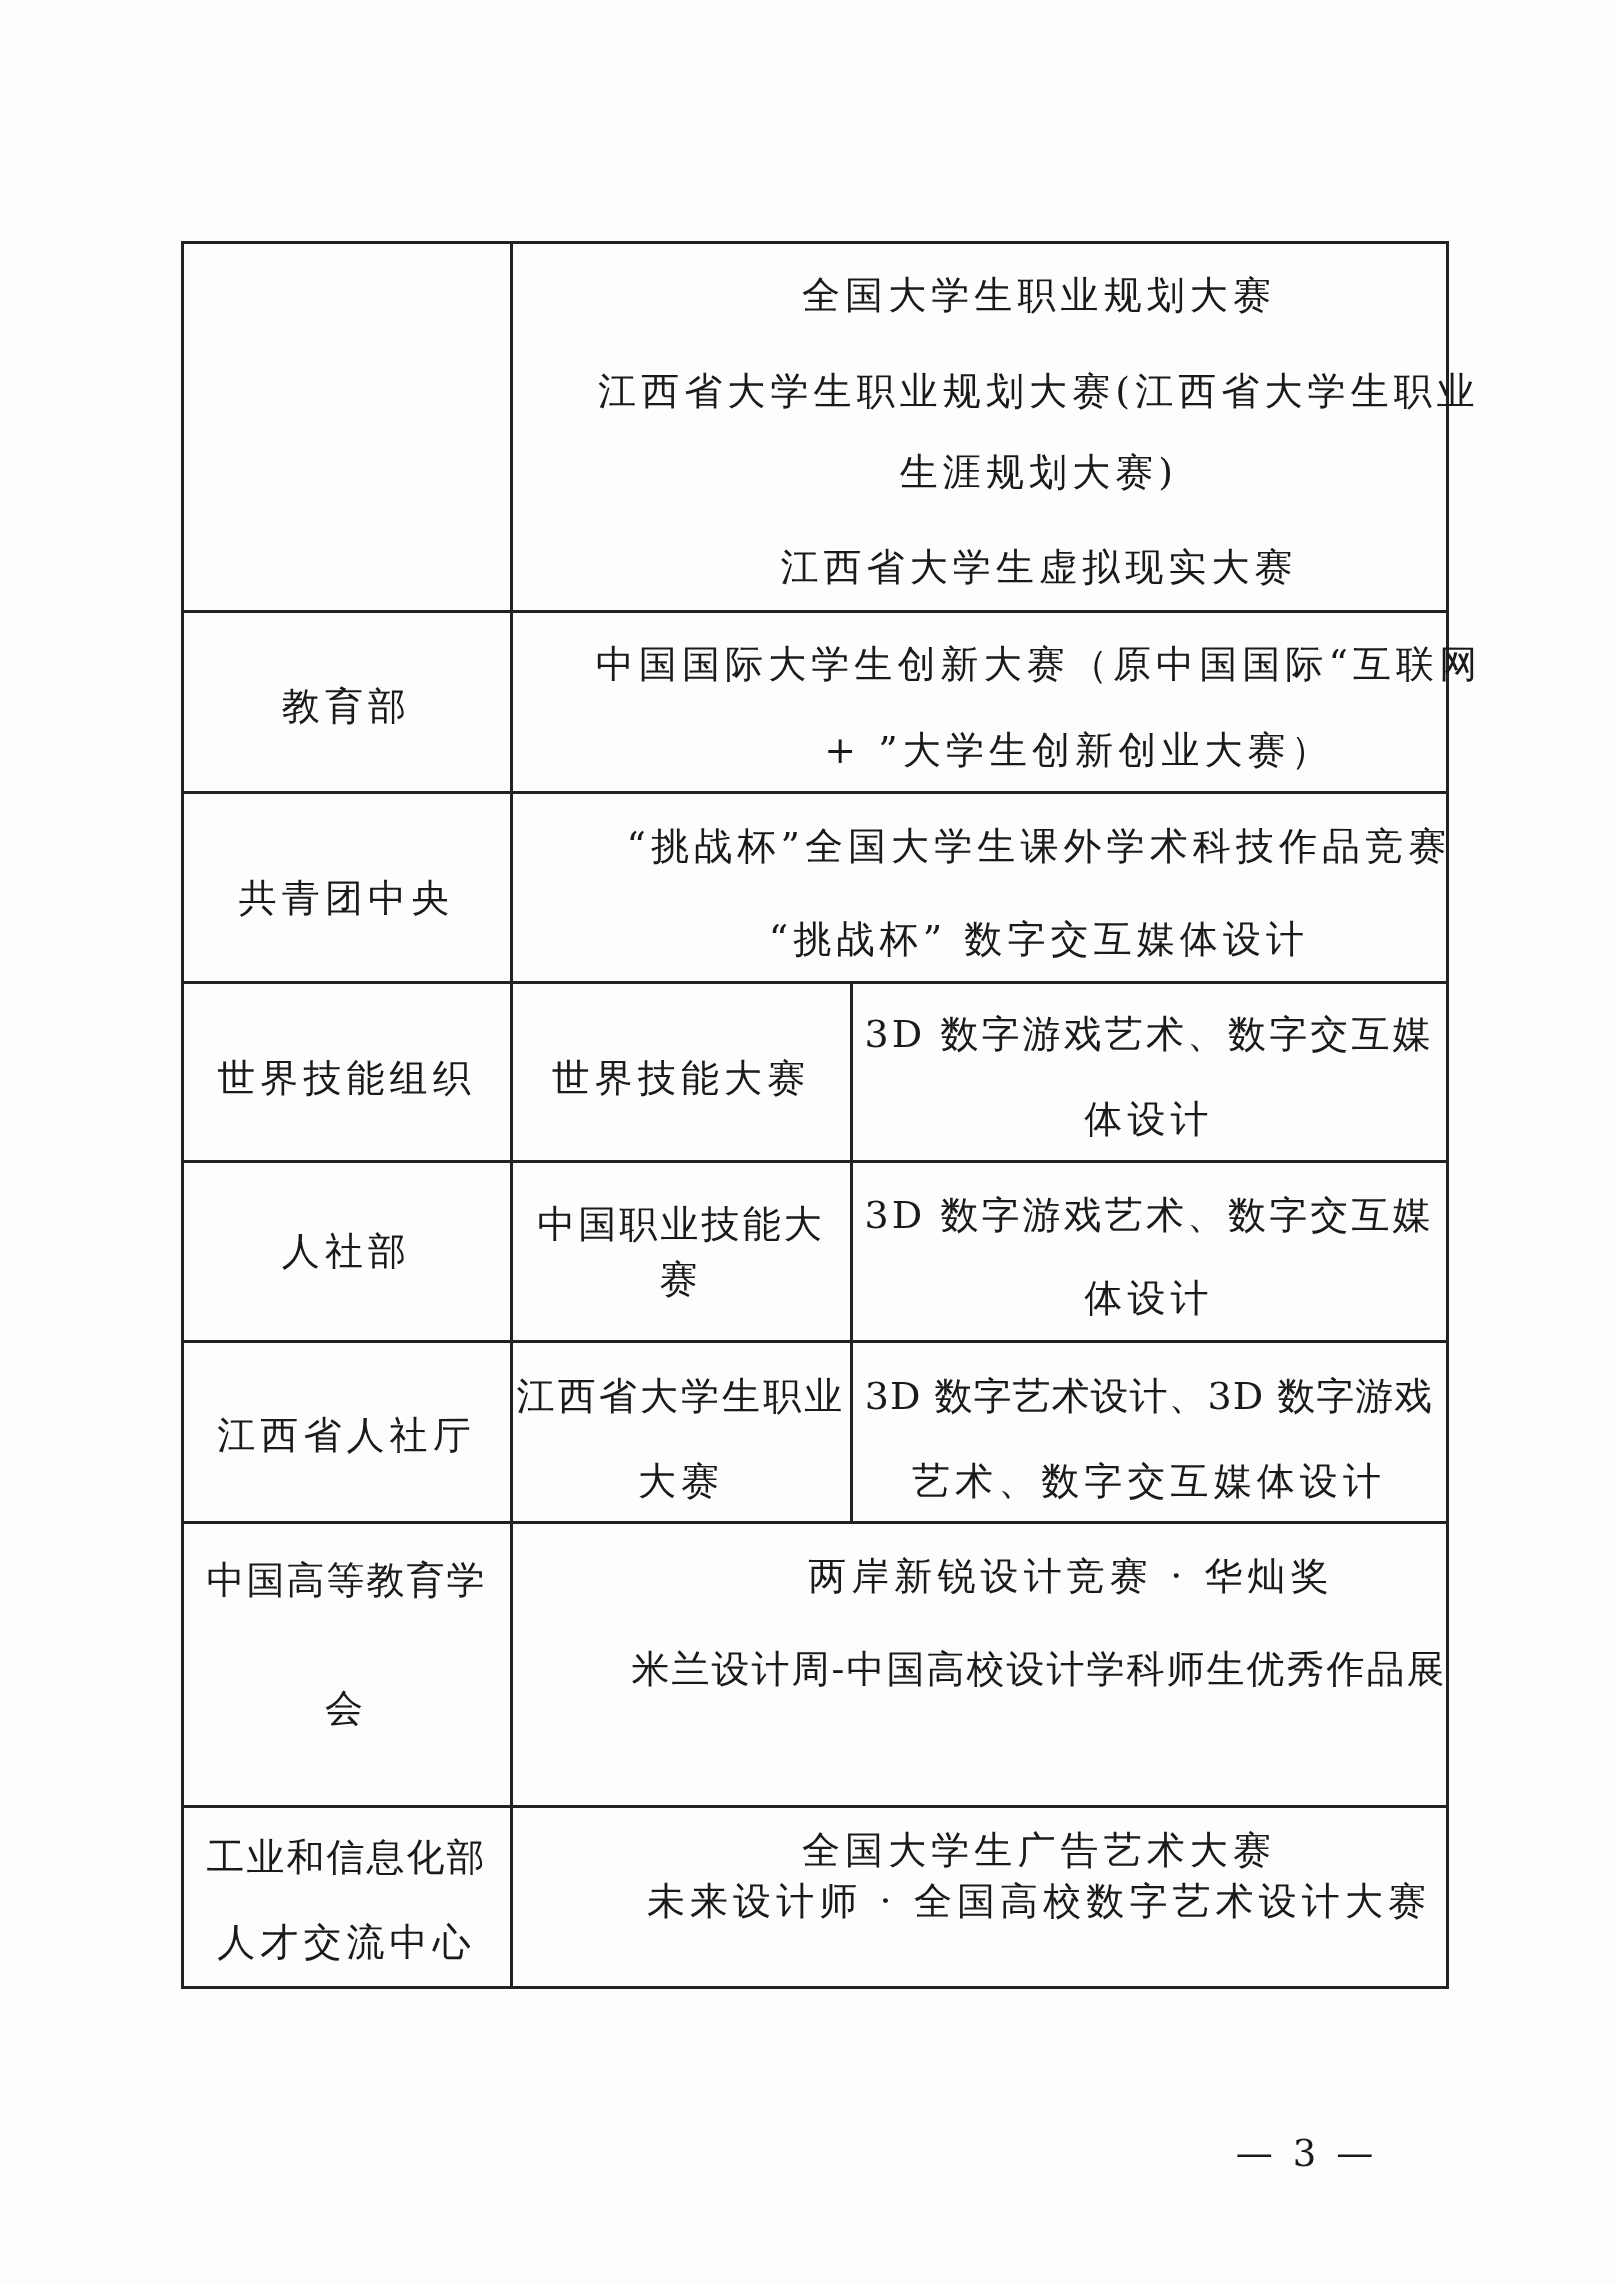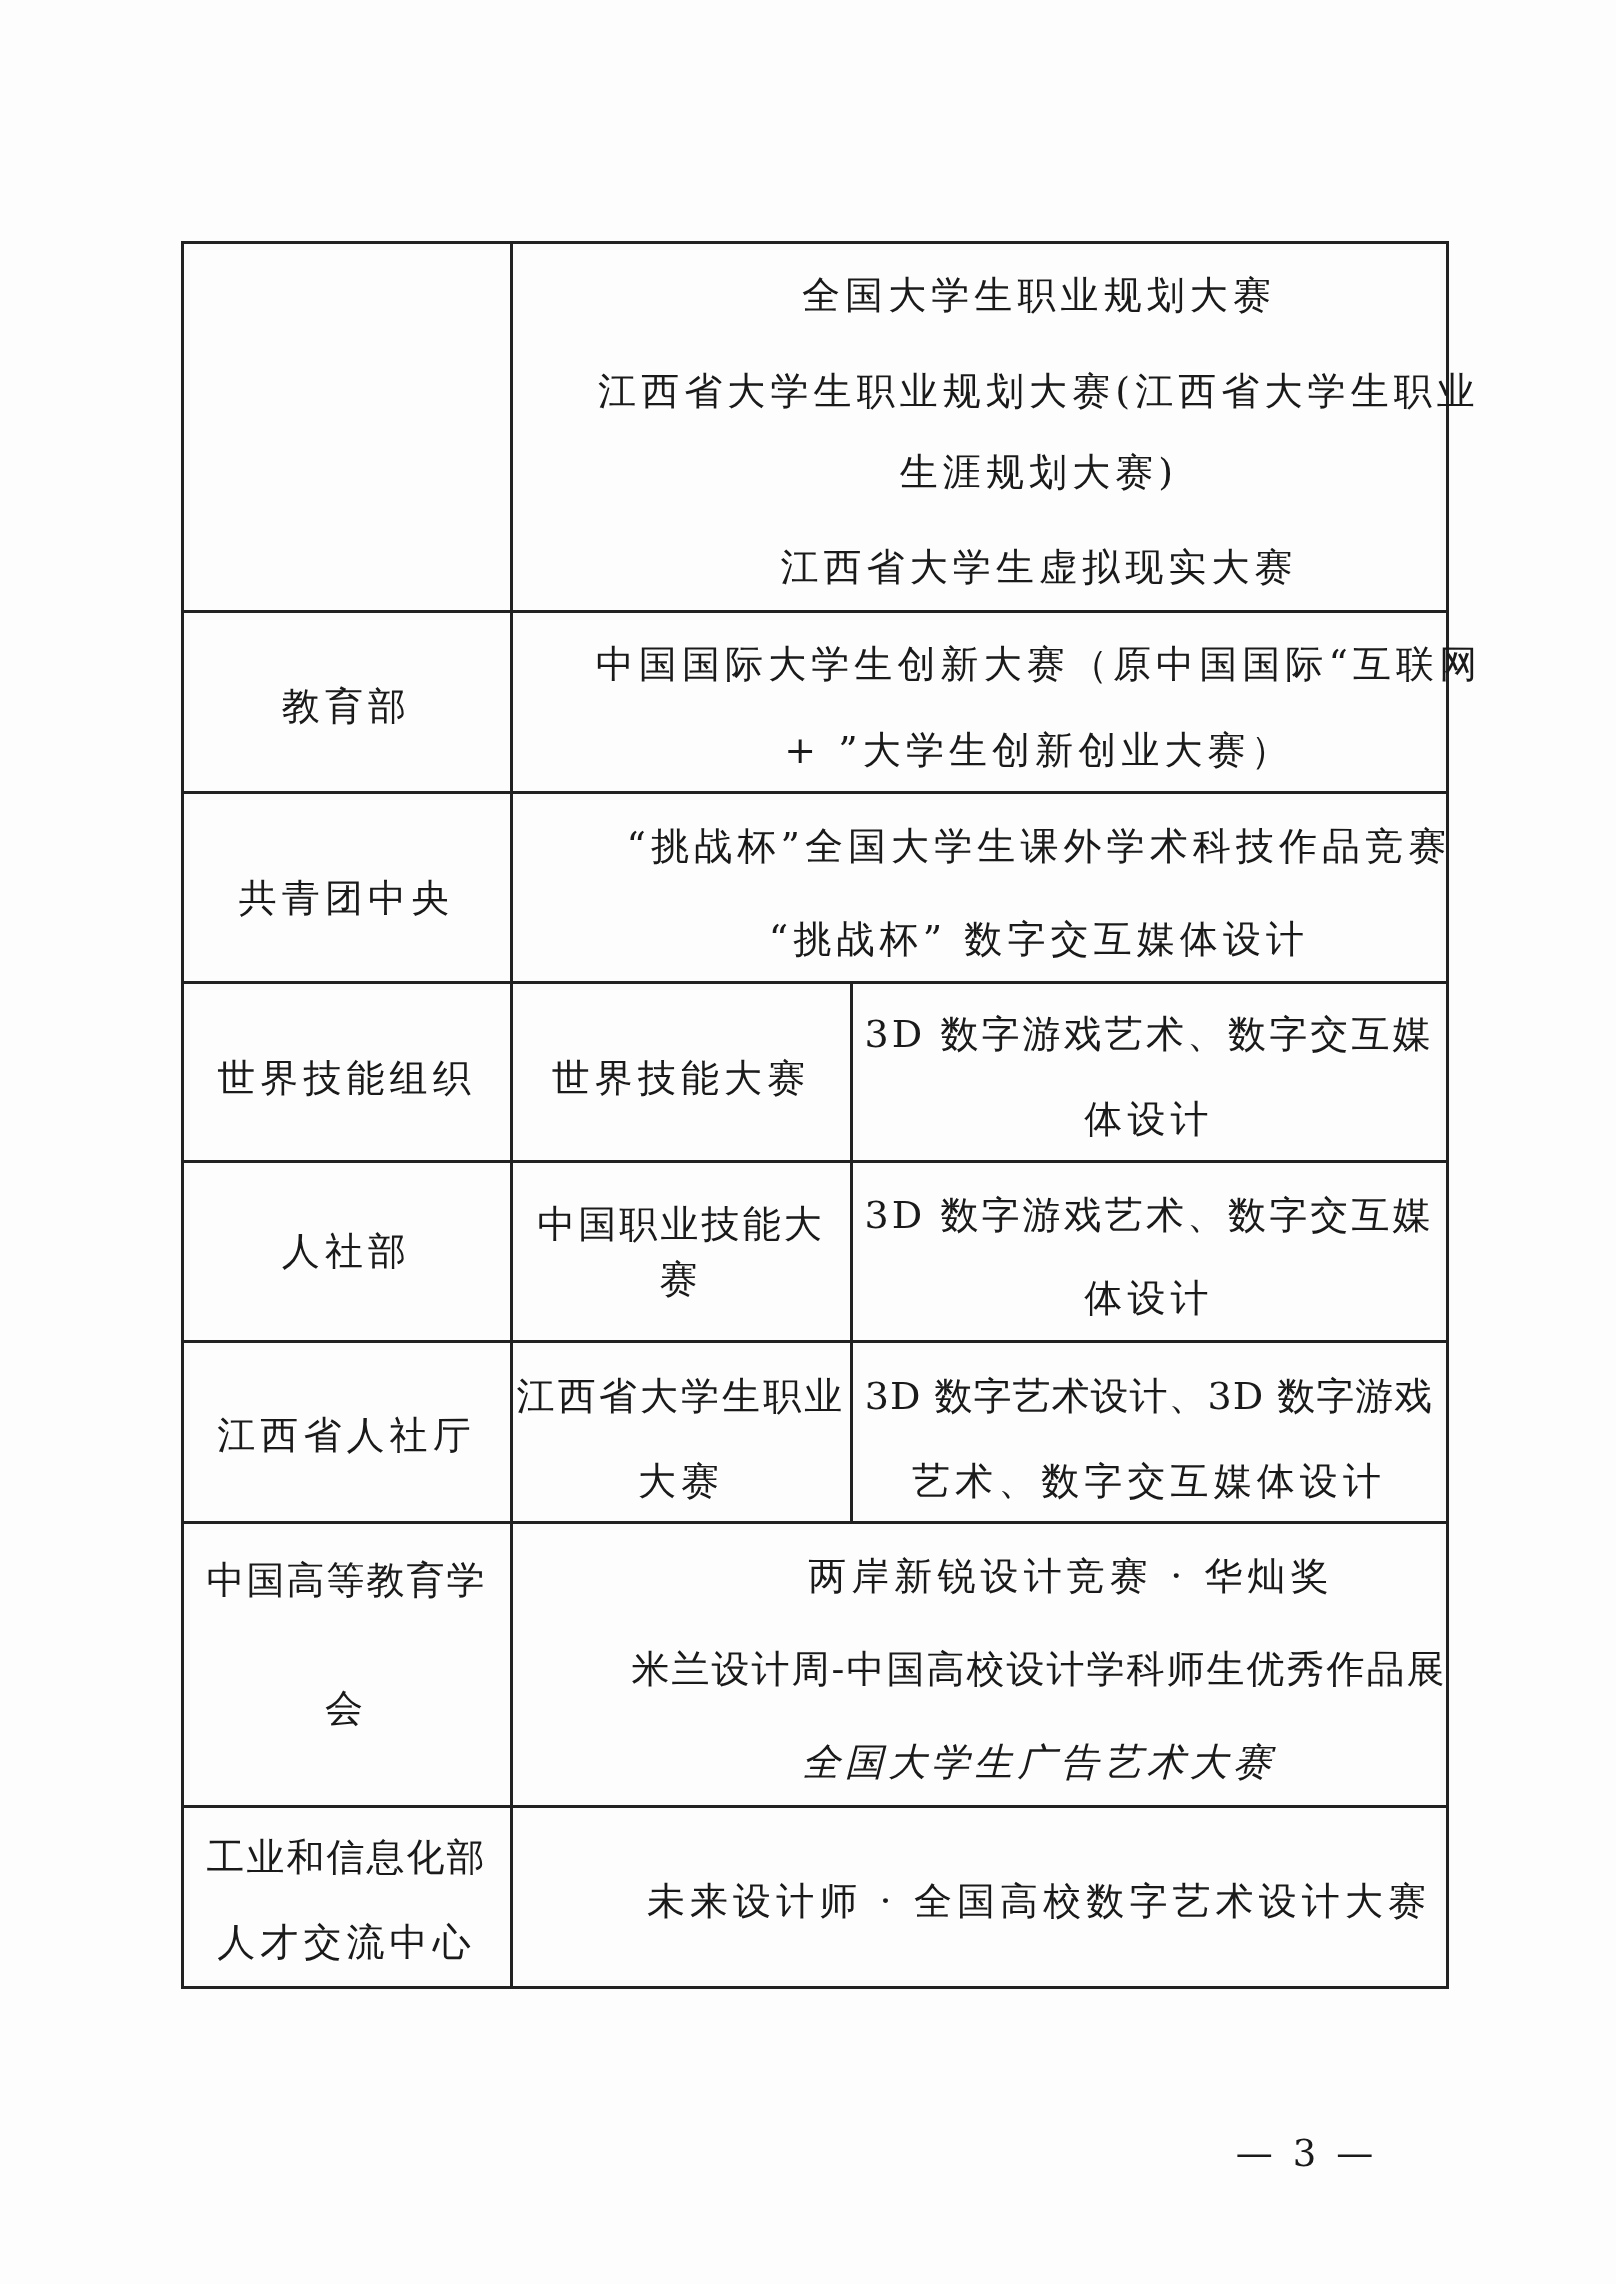--- a/index.html
+++ b/index.html
@@ -46,21 +46,21 @@
     <div>
       <div class="txt c-right" style="top:295px;">全国大学生职业规划大赛</div>
       <div class="txt c-right" style="top:391px;">江西省大学生职业规划大赛(江西省大学生职业</div>
       <div class="txt c-right" style="top:472px;">生涯规划大赛)</div>
       <div class="txt c-right" style="top:567px;">江西省大学生虚拟现实大赛</div>
     </div>
 
     <div>
       <div class="txt c-left" style="top:706px;">教育部</div>
       <div class="txt c-right" style="top:664px;">中国国际大学生创新大赛（原中国国际“互联网</div>
-      <div class="txt c-right" style="top:750px;">+ ”大学生创新创业大赛）</div>
+      <div class="txt c-right" style="top:750px;padding-left:40px;">+ ”大学生创新创业大赛）</div>
     </div>
 
     <div>
       <div class="txt c-left" style="top:890px;margin-top:8px;">共青团中央</div>
       <div class="txt c-right" style="top:846px;">“挑战杯”全国大学生课外学术科技作品竞赛</div>
       <div class="txt c-right" style="top:939px;">“挑战杯” 数字交互媒体设计</div>
     </div>
 
     <div>
       <div class="txt c-left" style="top:1078px;">世界技能组织</div>
@@ -83,21 +83,21 @@
       <div class="txt c-mid" style="top:1481px;">大赛</div>
       <div class="txt c-sub" style="top:1396px;letter-spacing:1px;">3D 数字艺术设计、3D 数字游戏</div>
       <div class="txt c-sub" style="top:1481px;">艺术、数字交互媒体设计</div>
     </div>
 
     <div>
       <div class="txt c-left" style="top:1580px;letter-spacing:2px;">中国高等教育学</div>
       <div class="txt c-left" style="top:1708px;">会</div>
       <div class="txt c-right" style="top:1576px;padding-left:32px;">两岸新锐设计竞赛 · 华灿奖</div>
       <div class="txt c-right" style="top:1669px;letter-spacing:2px;">米兰设计周-中国高校设计学科师生优秀作品展</div>
-      <div class="txt c-right" style="top:1762px;font-style:italic;">全国大学生广告艺术大赛</div>
+      <div class="txt c-right" style="top:1850px;">全国大学生广告艺术大赛</div>
     </div>
 
     <div>
       <div class="txt c-left" style="top:1857px;letter-spacing:2px;">工业和信息化部</div>
       <div class="txt c-left" style="top:1942px;">人才交流中心</div>
       <div class="txt c-right" style="top:1901px;">未来设计师 · 全国高校数字艺术设计大赛</div>
     </div>
   </div>
 
   <div class="pagenum">— 3 —</div>

